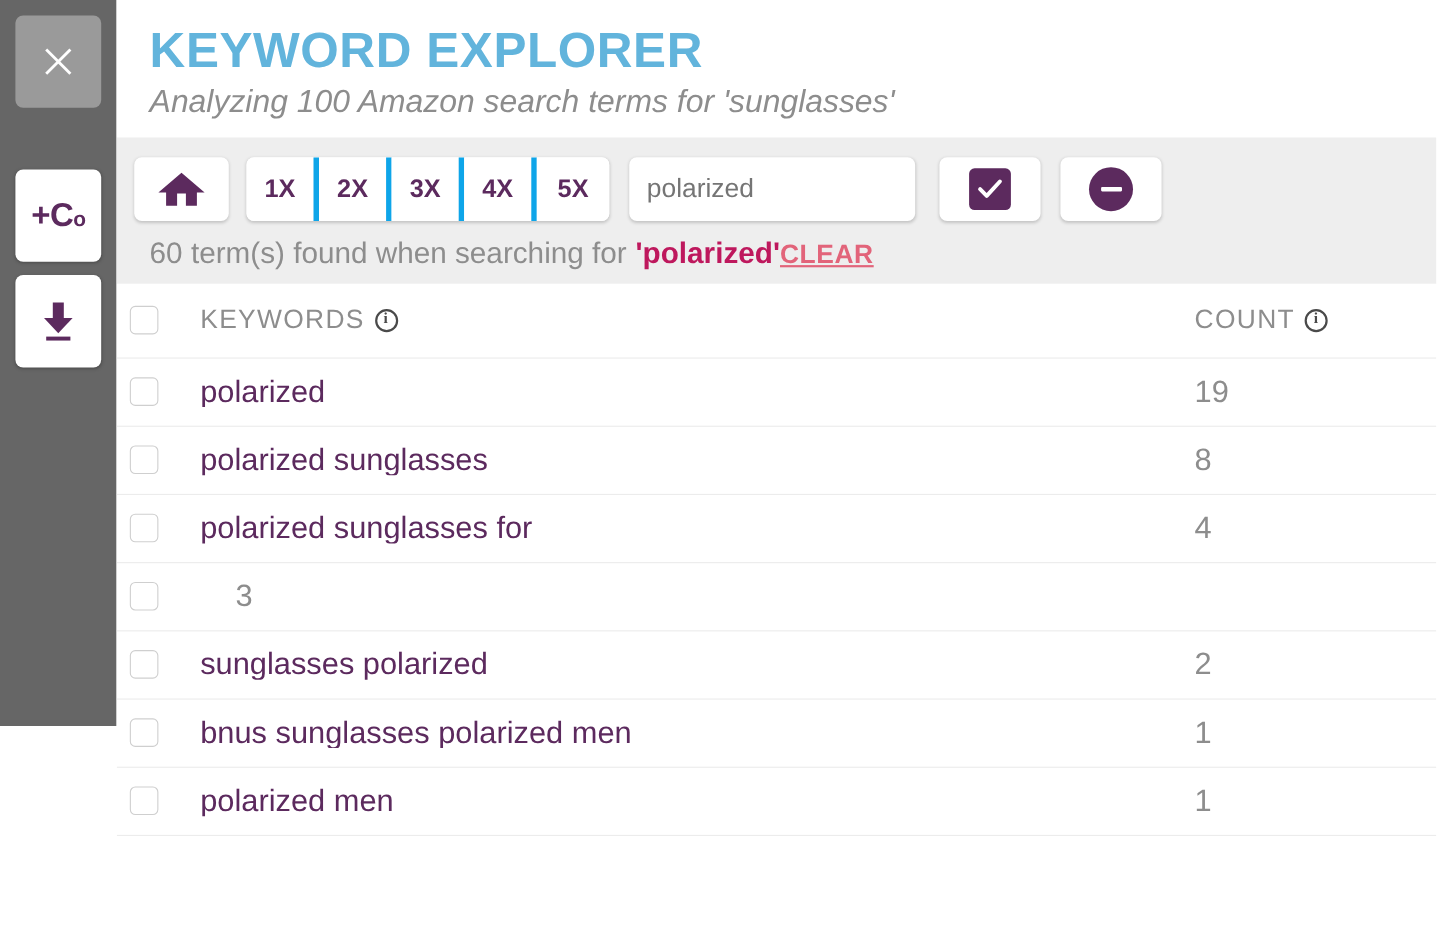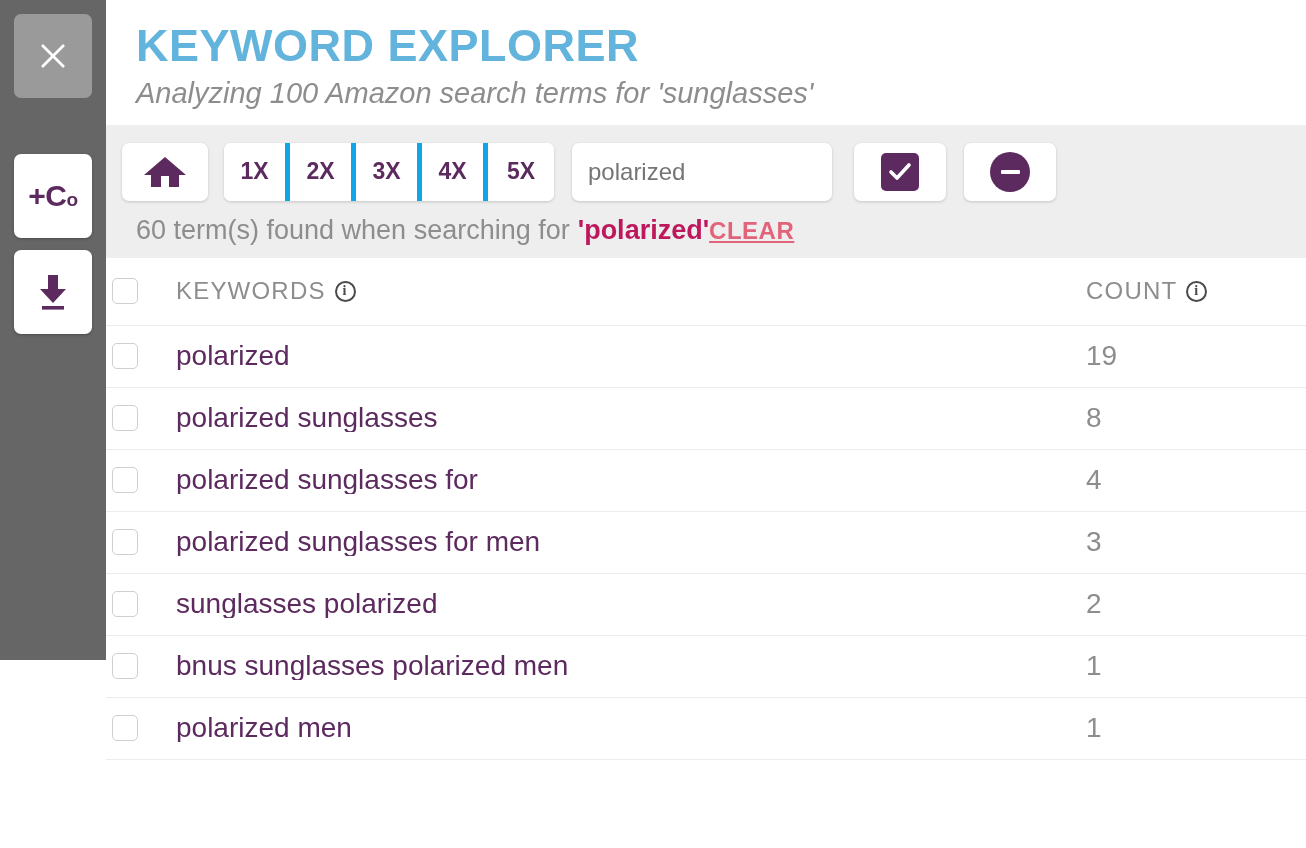--- a/index.html
+++ b/index.html
@@ -241,21 +241,21 @@
     overflow: hidden;
     background: #ffffff;
   }
 
   .trow {
     display: flex;
     align-items: center;
     height: 62px;
     min-height: 62px;
     border-bottom: 1px solid #ececec;
-    padding-left: 6px;
+    padding-left: 12px;
   }
   .trow.head {
     height: 68px;
     min-height: 68px;
   }
 
   .cell-check {
     width: 64px;
     min-width: 64px;
     display: flex;
@@ -435,21 +435,20 @@
           <span class="cbox"></span>
         </div>
         <div class="cell-kw">polarized sunglasses for</div>
         <div class="cell-count">4</div>
       </div>
 
       <div class="trow">
         <div class="cell-check">
           <span class="cbox"></span>
         </div>
-        <div class="cell-kw">polarized sunglasses for men</div>
         <div class="cell-count">3</div>
       </div>
 
       <div class="trow">
         <div class="cell-check">
           <span class="cbox"></span>
         </div>
         <div class="cell-kw">sunglasses polarized</div>
         <div class="cell-count">2</div>
       </div>

